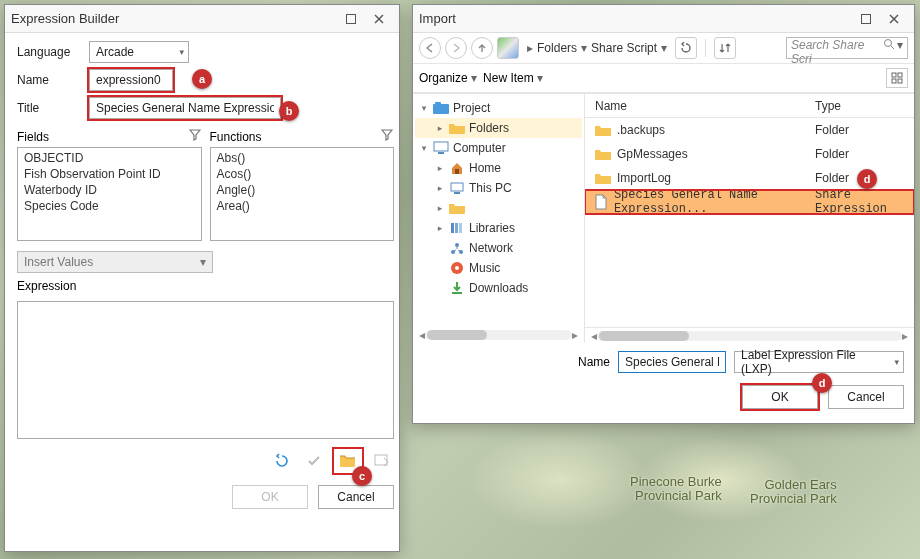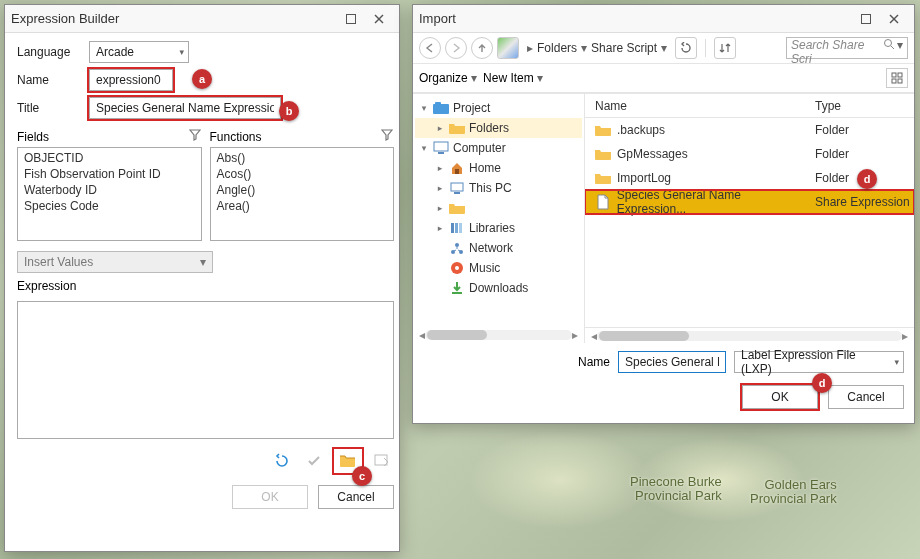--- a/index.html
+++ b/index.html
@@ -293,21 +293,22 @@
   .file-row {
     display: flex;
     align-items: center;
     height: 24px;
     color: #333;
     cursor: default;
   }
   .file-row .fname { width: 226px; padding-left: 10px; display:flex; align-items:center; gap:6px; }
   .file-row .ftype { flex:1; padding-left:4px; }
   .file-row.selected {
-    background: #eab308;
+    background: #fdba74;
+    font-family: Liberation Mono, monospace;
   }
   .red-outline-row { outline: 2px solid #d62728; outline-offset: -1px; }
   .imp-scroll {
     height: 16px;
     border-top: 1px solid #e5e5e5;
     display:flex; align-items:center; padding: 0 6px;
   }
   .scroll-track {
     flex:1; height:10px; background:#f0f0f0; border-radius:5px; position:relative;
   }

